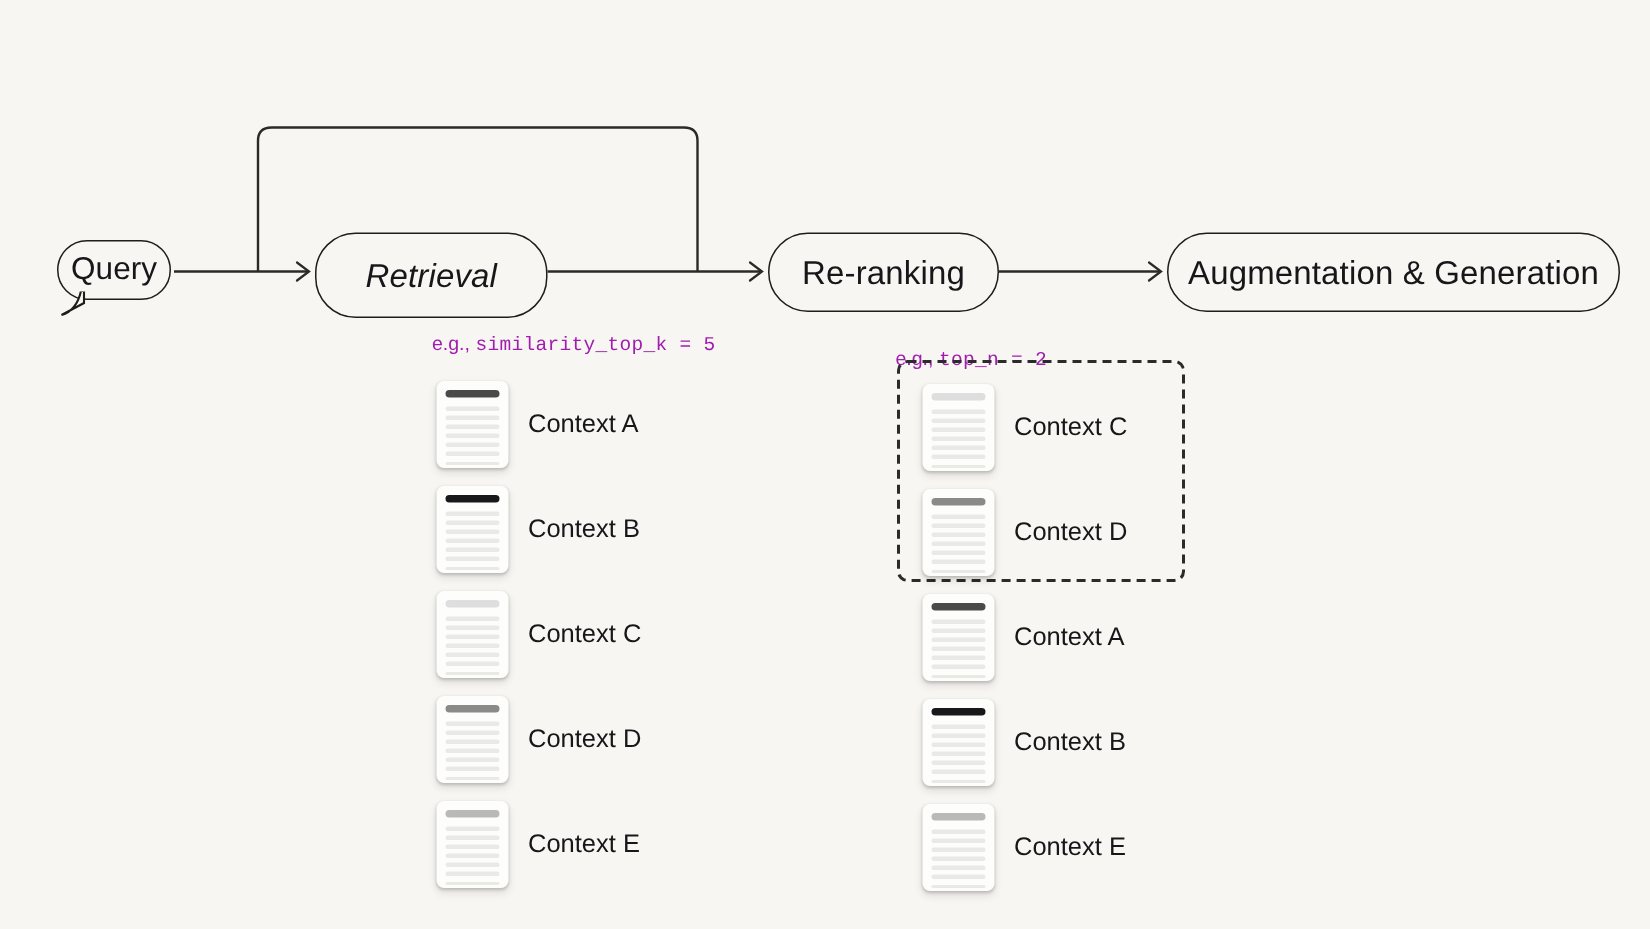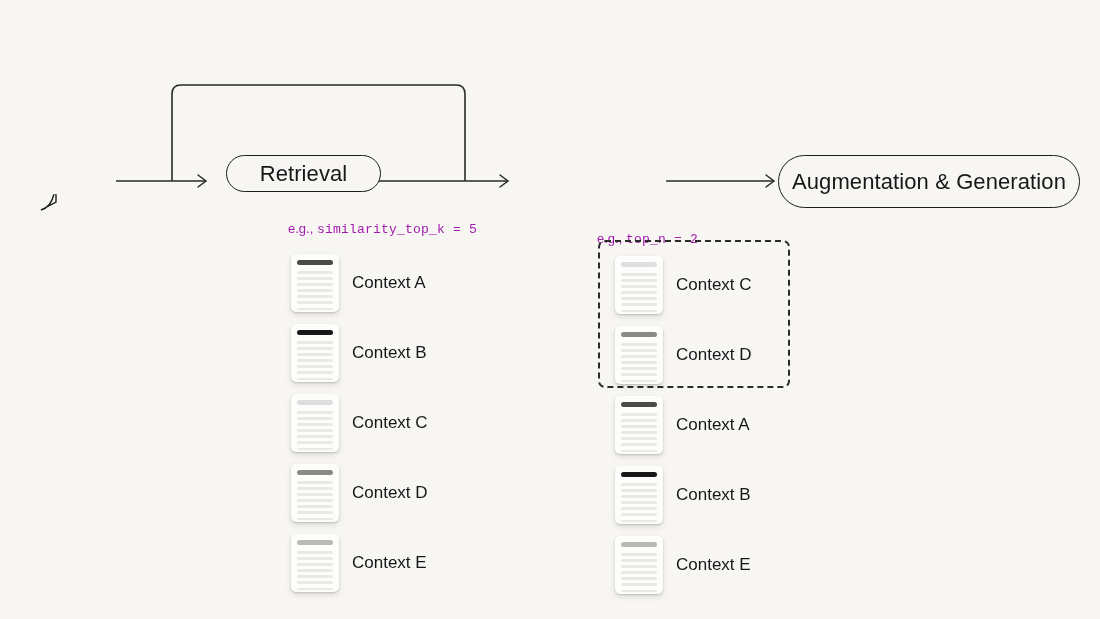--- a/index.html
+++ b/index.html
@@ -37,21 +37,21 @@
     border: 1.6px solid #1d1d1b;
     border-radius: 27px;
     display: flex;
     align-items: center;
     justify-content: center;
     color: #17171a;
     font-size: 22px;
     letter-spacing: 0.1px;
     white-space: nowrap;
   }
-  #stage-retrieval  { left: 226px; top: 155px; width: 155px; height: 37px; }
+  #stage-retrieval  { left: 210px; top: 155px; width: 155px; height: 57px; font-style: italic; }
   #stage-rerank     { left: 512px; top: 155px; width: 154px; height: 53px; }
   #stage-augment    { left: 778px; top: 155px; width: 302px; height: 53px; }
 
   
   #query-bubble {
     position: absolute;
     left: 38px;
     top: 160px;
     width: 76px;
     height: 40px;
@@ -170,28 +170,34 @@
     <g fill="none" stroke="#2a2a28" stroke-width="1.5" stroke-linecap="round">
 
       <path d="M198 175 L206 181 L198 187"></path>
 
       <path d="M500 175 L508 181 L500 187"></path>
 
       <path d="M766 175 L774 181 L766 187"></path>
     </g>
   </svg>
 
+  <div id="query-bubble">
+    <span>Query</span>
+  </div>
   <svg id="query-tail" viewBox="0 0 22 22">
     <path d="M2 20 C9 18 13 13 15 4 L17 4 L17 12 Z" fill="#f7f6f2" stroke="#1d1d1b" stroke-width="1.4"></path>
     <path d="M14 3 L18 3" stroke="#f7f6f2" stroke-width="2.6"></path>
   </svg>
 
   <div class="stage" id="stage-retrieval">
     <span>Retrieval</span>
   </div>
+  <div class="stage" id="stage-rerank">
+    <span>Re-ranking</span>
+  </div>
   <div class="stage" id="stage-augment">
     <span>Augmentation &amp; Generation</span>
   </div>
 
   <div class="hint" id="hint-retrieval">
     <span class="eg">e.g.,</span>
     <span class="code">similarity_top_k = 5</span>
   </div>
   <div class="hint" id="hint-rerank">
     <span class="eg">e.g.,</span>

